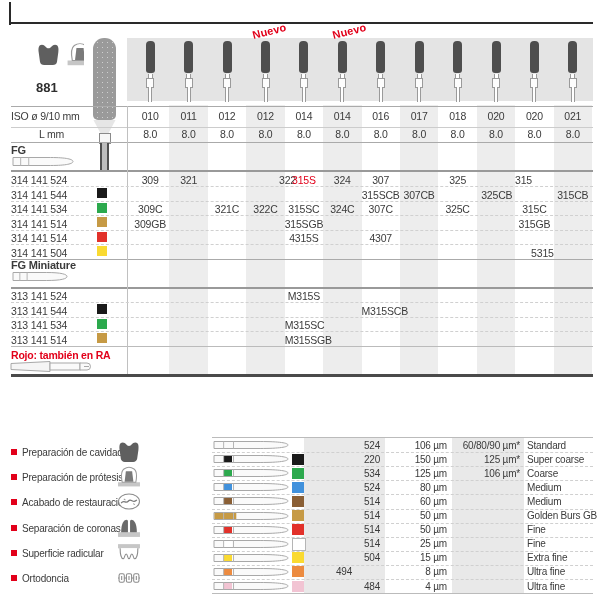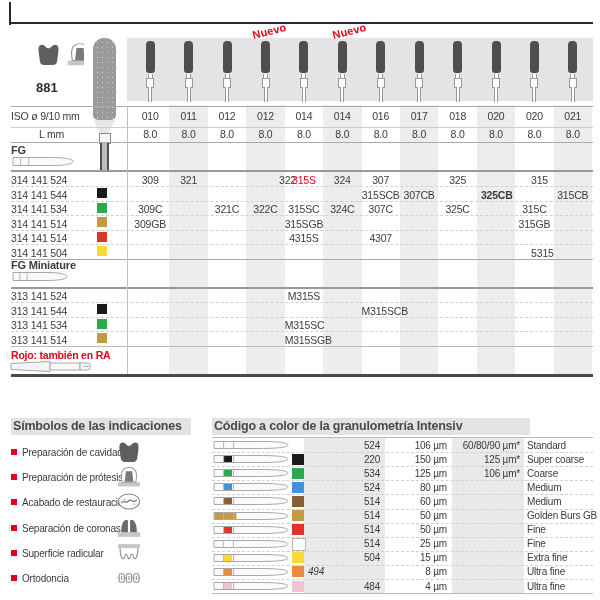--- a/index.html
+++ b/index.html
@@ -156,27 +156,27 @@
         <line x1="16.740000000000002" y1="1.5" x2="16.740000000000002" y2="9.5" stroke="#b5b5b5" stroke-width="1"></line>
       </svg>
       <div class="rowcode" style="left:11px;top:174.0px;">314 141 524</div>
       <div class="cell" style="left:131.0px;top:174.0px;width:38.42px;">309</div>
       <div class="cell" style="left:169.4px;top:174.0px;width:38.42px;">321</div>
       <div class="cell" style="left:246.3px;top:174.0px;width:38.42px;margin-left:22px;">322</div>
       <div class="cell" style="left:284.7px;top:174.0px;width:38.42px;color:#e2001a;">315S</div>
       <div class="cell" style="left:323.1px;top:174.0px;width:38.42px;">324</div>
       <div class="cell" style="left:361.5px;top:174.0px;width:38.42px;">307</div>
       <div class="cell" style="left:438.4px;top:174.0px;width:38.42px;">325</div>
-      <div class="cell" style="left:530px;top:174.0px;width:19px;">315</div>
+      <div class="cell" style="left:514px;top:174.0px;width:19px;">315</div>
       <div class="dashed" style="left:11px;top:186.0px;width:582px;"></div>
       <div class="rowcode" style="left:11px;top:188.5px;">314 141 544</div>
       <div class="swatch" style="left:97px;top:188.0px;background:#1a1a1a;"></div>
       <div class="cell" style="left:361.5px;top:188.5px;width:38.42px;">315SCB</div>
       <div class="cell" style="left:399.9px;top:188.5px;width:38.42px;">307CB</div>
-      <div class="cell" style="left:476.8px;top:188.5px;width:40px;font-weight:bold;">325CB</div>
+      <div class="cell" style="left:476.8px;top:188.5px;width:40px;">325CB</div>
       <div class="cell" style="left:553.6px;top:188.5px;width:38.42px;">315CB</div>
       <div class="dashed" style="left:11px;top:200.5px;width:582px;"></div>
       <div class="rowcode" style="left:11px;top:203.0px;">314 141 534</div>
       <div class="swatch" style="left:97px;top:202.5px;background:#2ca94d;"></div>
       <div class="cell" style="left:131.0px;top:203.0px;width:38.42px;">309C</div>
       <div class="cell" style="left:207.8px;top:203.0px;width:38.42px;">321C</div>
       <div class="cell" style="left:246.3px;top:203.0px;width:38.42px;">322C</div>
       <div class="cell" style="left:284.7px;top:203.0px;width:38.42px;">315SC</div>
       <div class="cell" style="left:323.1px;top:203.0px;width:38.42px;">324C</div>
       <div class="cell" style="left:361.5px;top:203.0px;width:38.42px;">307C</div>
@@ -218,21 +218,20 @@
       <div class="swatch" style="left:97px;top:333.0px;background:#c69a45;"></div>
       <div class="cell" style="left:284.7px;top:333.5px;width:38.42px;">M315SGB</div>
       <div style="position:absolute;left:11px;top:349px;font-size:10.5px;font-weight:bold;color:#e2001a;letter-spacing:-0.2px;">Rojo: también en RA</div>
       <svg width="82" height="13" viewBox="0 0 82 13" style="position:absolute;left:10px;top:360px;">
         <path d="M1 3.5 L40 1.5 L40 11.5 L1 9.5 Z" fill="#f5f5f5" stroke="#a8a8a8"></path>
         <rect x="40" y="3" width="30" height="7" fill="#fafafa" stroke="#a8a8a8"></rect>
         <path d="M70 3 h7 a3.5 3.5 0 0 1 0 7 h-7 Z M74 6.5 h5" fill="#fafafa" stroke="#a8a8a8"></path>
       </svg>
     </div>
 
-  <div class="heading" style="left:11px;top:418px;width:172px;">Símbolos de las indicaciones</div>
   <div id="symbols" class="abs" style="left:0;top:0;width:220px;height:600px;">
       <div class="bullet" style="left:11px;top:449.0px;"></div>
       <div class="sym-label" style="left:22px;top:447.0px;">Preparación de cavidades</div>
       <svg width="24" height="23" viewBox="0 0 22 22" style="position:absolute;left:117px;top:440.0px;">
         <path d="M5 2.5 C2 2.5 1.5 5.5 2 9.5 L3.2 18 C3.5 20 5 21 7 21 L15 21 C17 21 18.5 20 18.8 18 L20 9.5 C20.5 5.5 20 2.5 17 2.5 C14 2.5 13.5 5.8 11 5.8 C8.5 5.8 8 2.5 5 2.5 Z" fill="#5f5f5f"></path>
       </svg>
       <div class="bullet" style="left:11px;top:474.2px;"></div>
       <div class="sym-label" style="left:22px;top:472.2px;">Preparación de prótesis</div>
       <svg width="24" height="23" viewBox="0 0 22 22" style="position:absolute;left:117px;top:465.2px;">
         <rect x="0.5" y="16.5" width="21" height="4" fill="#c6c6c6"></rect>
@@ -265,21 +264,20 @@
         <path d="M0.5 11.5 L21.5 11.5" stroke="#8a8a8a"></path>
         <g fill="#fff" stroke="#8a8a8a">
           <rect x="1.5" y="7.5" width="5" height="8" rx="1.5"></rect>
           <rect x="8.5" y="7.5" width="5" height="8" rx="1.5"></rect>
           <rect x="15.5" y="7.5" width="5" height="8" rx="1.5"></rect>
         </g>
         <path d="M4 9.5 v4 M11 9.5 v4 M18 9.5 v4" stroke="#8a8a8a"></path>
       </svg>
     </div>
 
-  <div class="heading" style="left:212px;top:418px;width:310px;">Código a color de la granulometría Intensiv</div>
   <div id="gran" class="abs" style="left:0;top:0;width:600px;height:600px;">
       <div style="position:absolute;left:304px;top:437px;width:81px;height:156.1px;background:#e9e9e9;"></div>
       <div style="position:absolute;left:452px;top:437px;width:72px;height:156.1px;background:#e9e9e9;"></div>
       <div style="position:absolute;left:212px;top:436.5px;width:381px;height:1px;background:#bbb;"></div>
       <div style="position:absolute;left:212px;top:593.1px;width:381px;height:1px;background:#bbb;"></div>
       <svg width="76" height="10" viewBox="0 0 76 10" style="position:absolute;left:213px;top:440px;">
         <path d="M1 1.5 H47.12 C66.88 1.5 75 3 75 5 C75 7 66.88 8.5 47.12 8.5 H1 Z" fill="#fafafa" stroke="#a8a8a8" stroke-width="1"></path>
         <line x1="10.64" y1="1.5" x2="10.64" y2="8.5" stroke="#b5b5b5" stroke-width="1"></line>
         <line x1="20.520000000000003" y1="1.5" x2="20.520000000000003" y2="8.5" stroke="#b5b5b5" stroke-width="1"></line>
       </svg>
@@ -378,21 +376,21 @@
       <div class="gran-txt" style="left:385px;top:552.3px;width:62px;text-align:right;">15 µm</div>
       <div class="gran-txt" style="left:527px;top:552.3px;">Extra fine</div>
       <div class="dashed" style="left:212px;top:564.9px;width:381px;"></div>
       <svg width="76" height="10" viewBox="0 0 76 10" style="position:absolute;left:213px;top:566.9px;">
         <path d="M1 1.5 H47.12 C66.88 1.5 75 3 75 5 C75 7 66.88 8.5 47.12 8.5 H1 Z" fill="#fafafa" stroke="#a8a8a8" stroke-width="1"></path>
         <rect x="10.64" y="2" width="8.36" height="6" fill="#ec8b40"></rect>
         <line x1="10.64" y1="1.5" x2="10.64" y2="8.5" stroke="#b5b5b5" stroke-width="1"></line>
         <line x1="20.520000000000003" y1="1.5" x2="20.520000000000003" y2="8.5" stroke="#b5b5b5" stroke-width="1"></line>
       </svg>
       <div style="position:absolute;left:292px;top:566.4px;width:12px;height:11px;background:#ec8b40;"></div>
-      <div class="gran-txt" style="left:308px;top:566.4px;width:72px;text-align:left;font-style:italic;">494</div>
+      <div class="gran-txt" style="left:308px;top:566.4px;width:72px;text-align:center;">494</div>
       <div class="gran-txt" style="left:385px;top:566.4px;width:62px;text-align:right;">8 µm</div>
       <div class="gran-txt" style="left:527px;top:566.4px;">Ultra fine</div>
       <div class="dashed" style="left:212px;top:579.0px;width:381px;"></div>
       <svg width="76" height="10" viewBox="0 0 76 10" style="position:absolute;left:213px;top:581px;">
         <path d="M1 1.5 H47.12 C66.88 1.5 75 3 75 5 C75 7 66.88 8.5 47.12 8.5 H1 Z" fill="#fafafa" stroke="#a8a8a8" stroke-width="1"></path>
         <rect x="10.64" y="2" width="8.36" height="6" fill="#f2c4d3"></rect>
         <line x1="10.64" y1="1.5" x2="10.64" y2="8.5" stroke="#b5b5b5" stroke-width="1"></line>
         <line x1="20.520000000000003" y1="1.5" x2="20.520000000000003" y2="8.5" stroke="#b5b5b5" stroke-width="1"></line>
       </svg>
       <div style="position:absolute;left:292px;top:580.5px;width:12px;height:11px;background:#f2c4d3;"></div>

